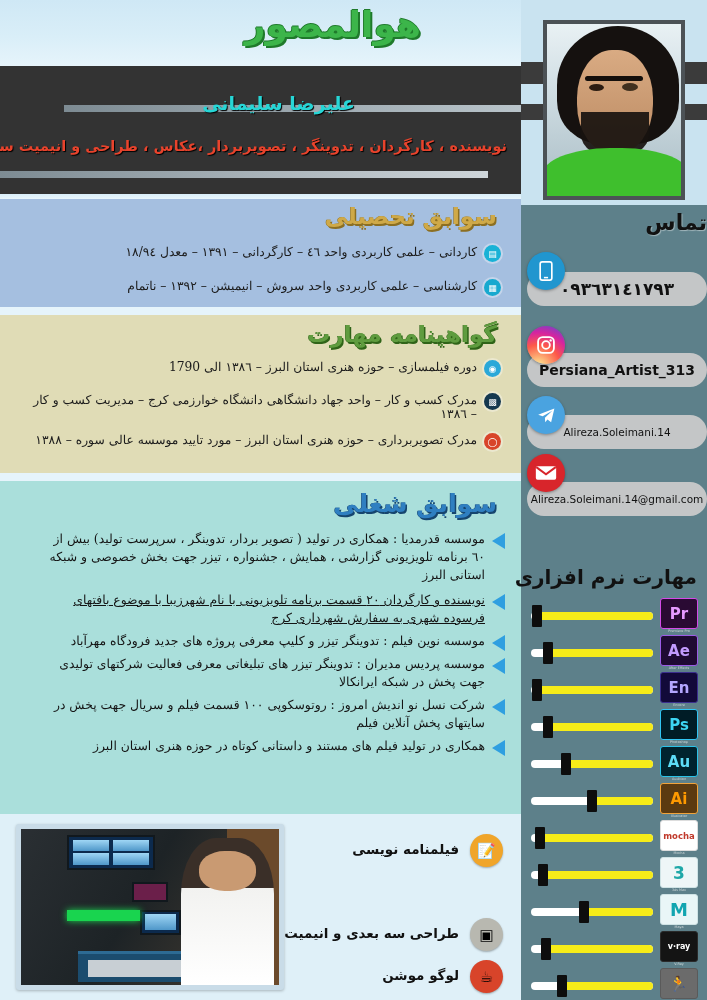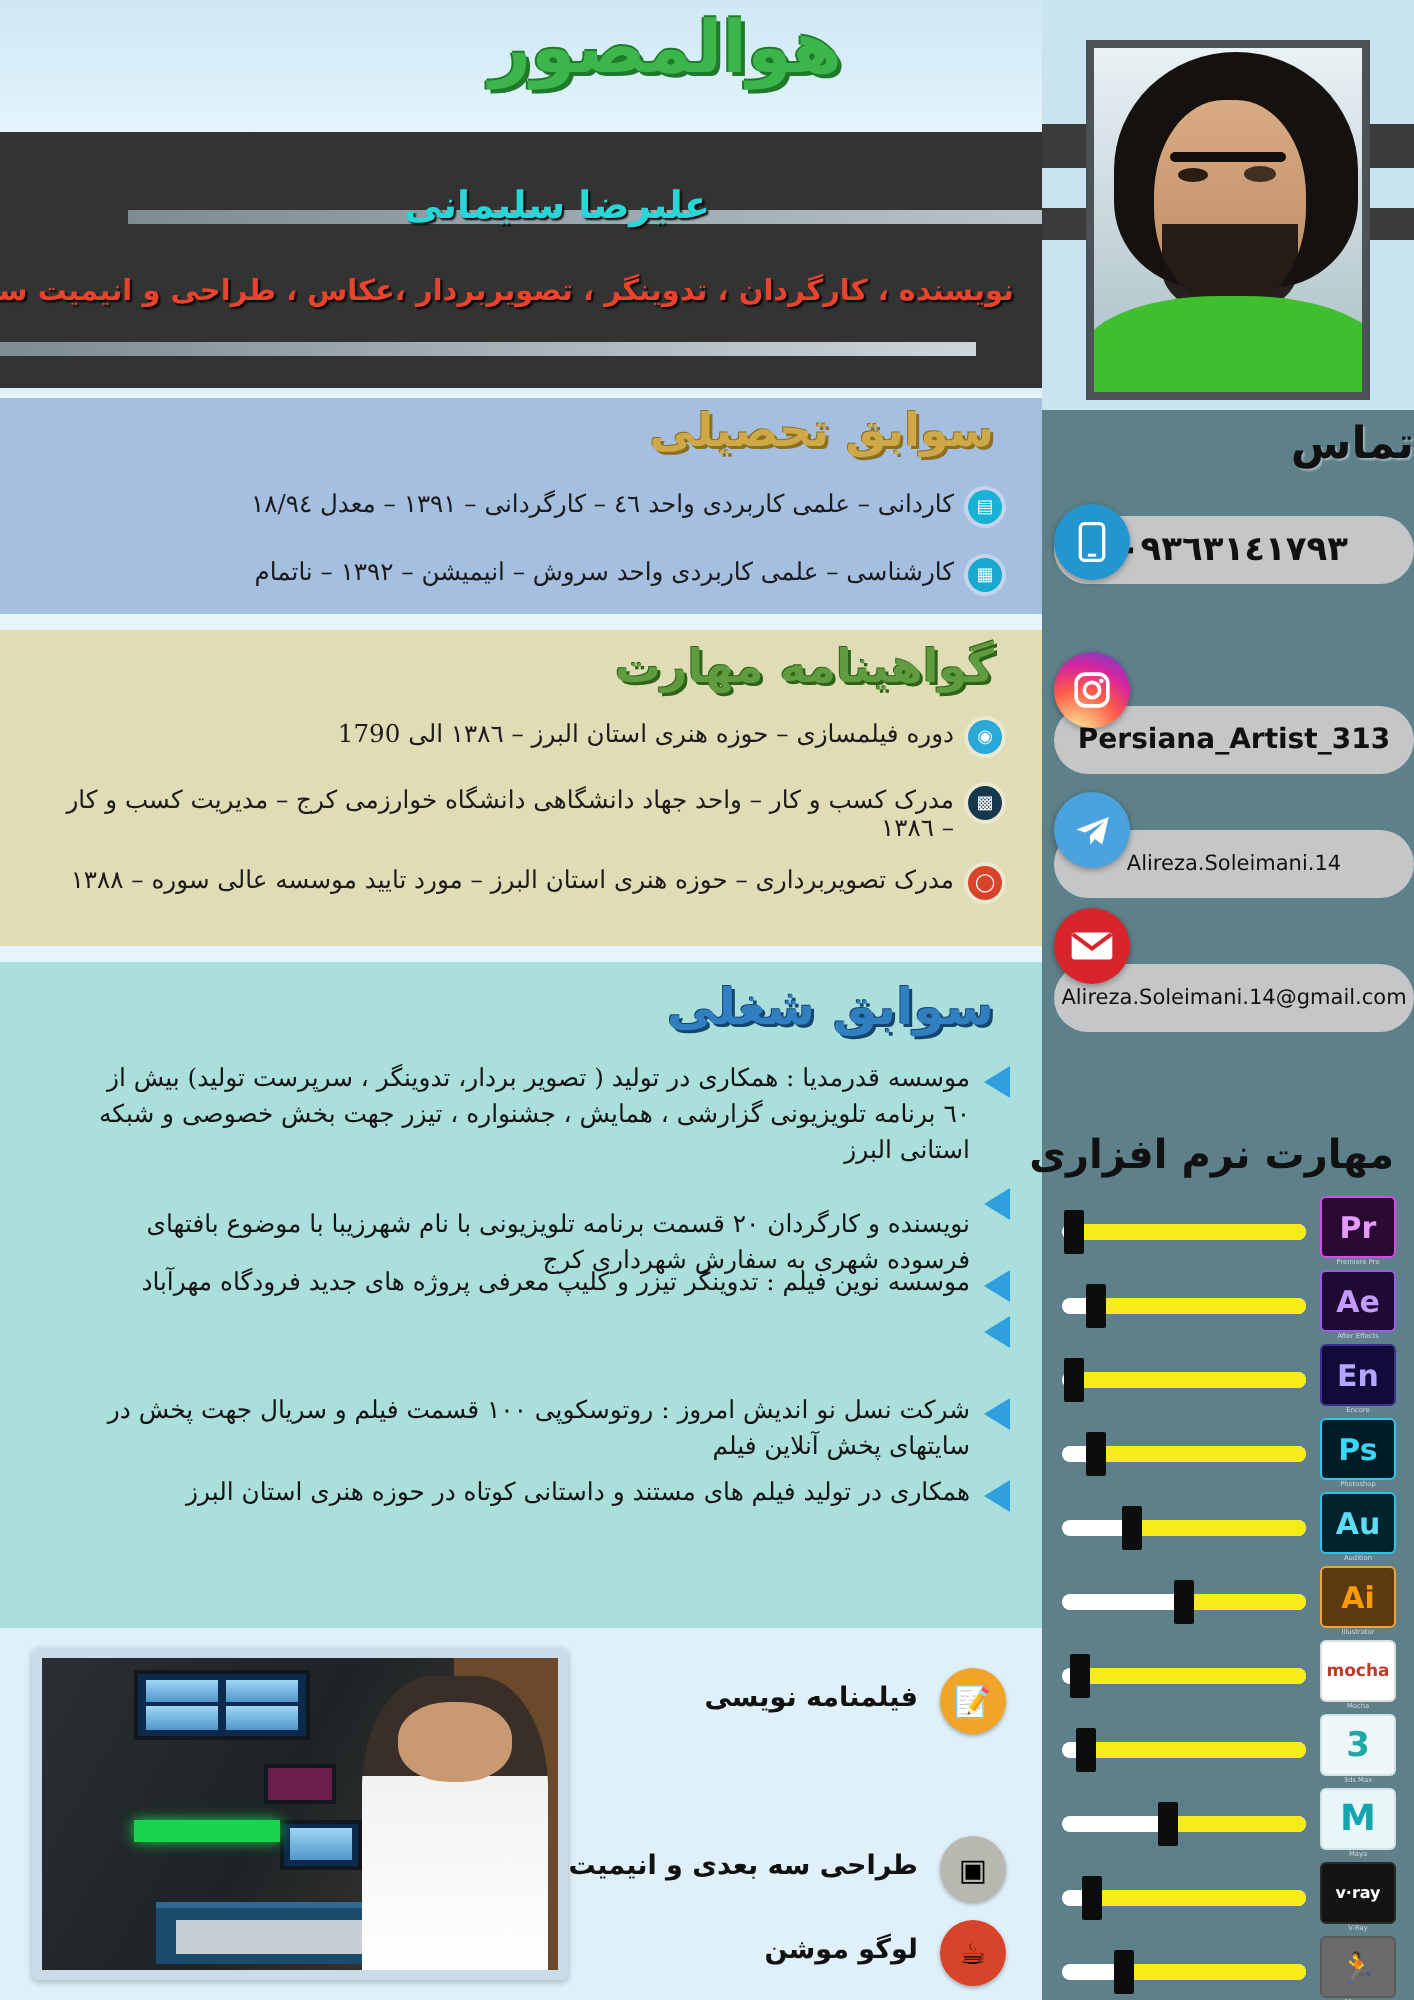--- a/index.html
+++ b/index.html
@@ -184,26 +184,27 @@
     </div>
     <div class="gap" style="top:473px;"></div>
 
     <div class="sec-job">
       <div class="sec-title t-job">سوابق شغلی</div>
 
       <div class="tri" style="right:16px; top:52px;"></div>
       <div class="job-item" style="top:49px;">موسسه قدرمدیا : همکاری در تولید ( تصویر بردار، تدوینگر ، سرپرست تولید) بیش از ٦٠ برنامه تلویزیونی گزارشی ، همایش ، جشنواره ، تیزر  جهت بخش خصوصی و شبکه استانی البرز</div>
 
       <div class="tri" style="right:16px; top:113px;"></div>
-      <div class="job-item" style="top:122px;">نویسنده و کارگردان ٢٠ قسمت برنامه تلویزیونی با نام شهرزیبا با موضوع بافتهای فرسوده شهری به سفارش شهرداری کرج</div>
+      <div class="job-item" style="top:110px;text-decoration:underline;">نویسنده و کارگردان ٢٠ قسمت برنامه تلویزیونی با نام شهرزیبا با موضوع بافتهای فرسوده شهری به سفارش شهرداری کرج</div>
 
       <div class="tri" style="right:16px; top:154px;"></div>
       <div class="job-item" style="top:151px;">موسسه  نوین فیلم : تدوینگر تیزر و کلیپ معرفی پروژه های جدید فرودگاه مهرآباد</div>
 
       <div class="tri" style="right:16px; top:177px;"></div>
+      <div class="job-item" style="top:174px;">موسسه پردیس مدیران : تدوینگر تیزر های تبلیغاتی معرفی فعالیت شرکتهای تولیدی جهت پخش در شبکه ایرانکالا</div>
 
       <div class="tri" style="right:16px; top:218px;"></div>
       <div class="job-item" style="top:215px;">شرکت نسل نو اندیش امروز : روتوسکوپی  ١٠٠ قسمت فیلم و سریال جهت پخش در سایتهای پخش آنلاین فیلم</div>
 
       <div class="tri" style="right:16px; top:259px;"></div>
       <div class="job-item" style="top:256px;">همکاری در تولید فیلم های مستند و داستانی کوتاه در  حوزه هنری استان البرز</div>
     </div>
 
     <div class="sec-bot">
       <div class="bskill" style="right:18px; top:20px;">
@@ -253,21 +254,21 @@
         <div class="pt-brow"></div>
         <div class="pt-eyeL"></div>
         <div class="pt-eyeR"></div>
         <div class="pt-beard"></div>
         <div class="pt-shirt"></div>
       </div>
     </div>
 
     <div class="contact-title">تماس</div>
 
-    <div class="pill" style="top:258px;">
+    <div class="pill" style="top:272px;">
       <span class="big">٠٩٣٦٣١٤١٧٩٣</span>
     </div>
     <div class="cic" style="top:252px; background:#2196cf;">
       <svg width="16" height="20" viewBox="0 0 16 24">
           <rect x="1" y="1" width="14" height="22" rx="2.5" fill="none" stroke="#fff" stroke-width="2"></rect>
           <rect x="5.5" y="19" width="5" height="1.8" fill="#fff"></rect>
         </svg>
     </div>
 
     <div class="pill" style="top:353px;">

